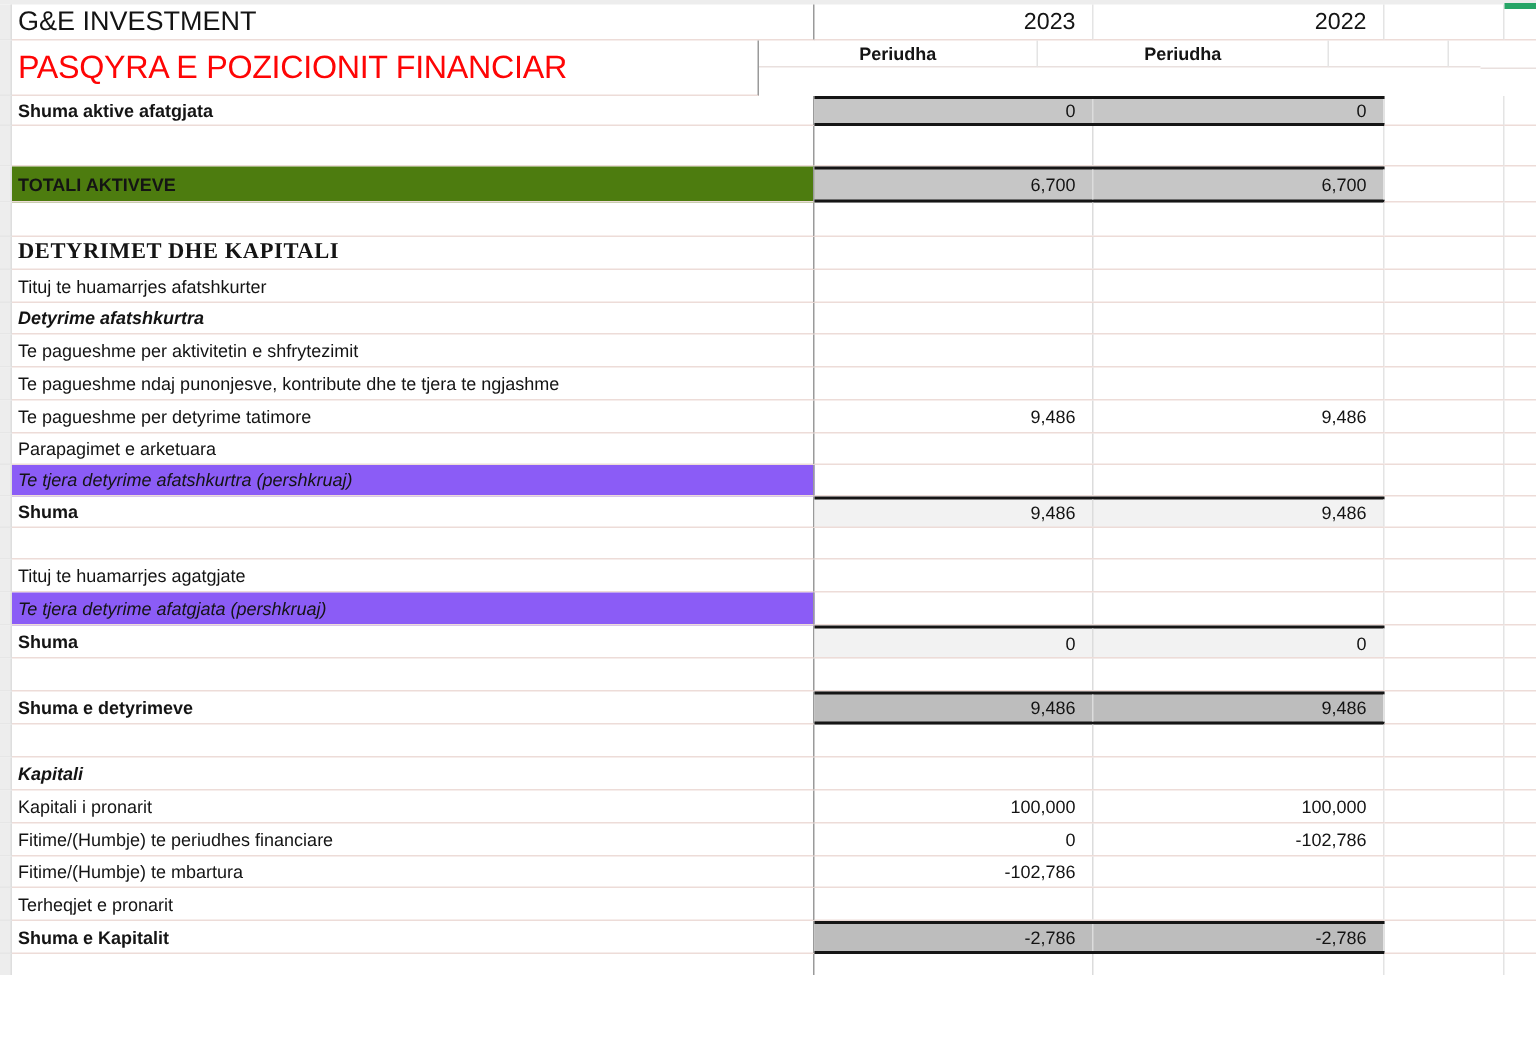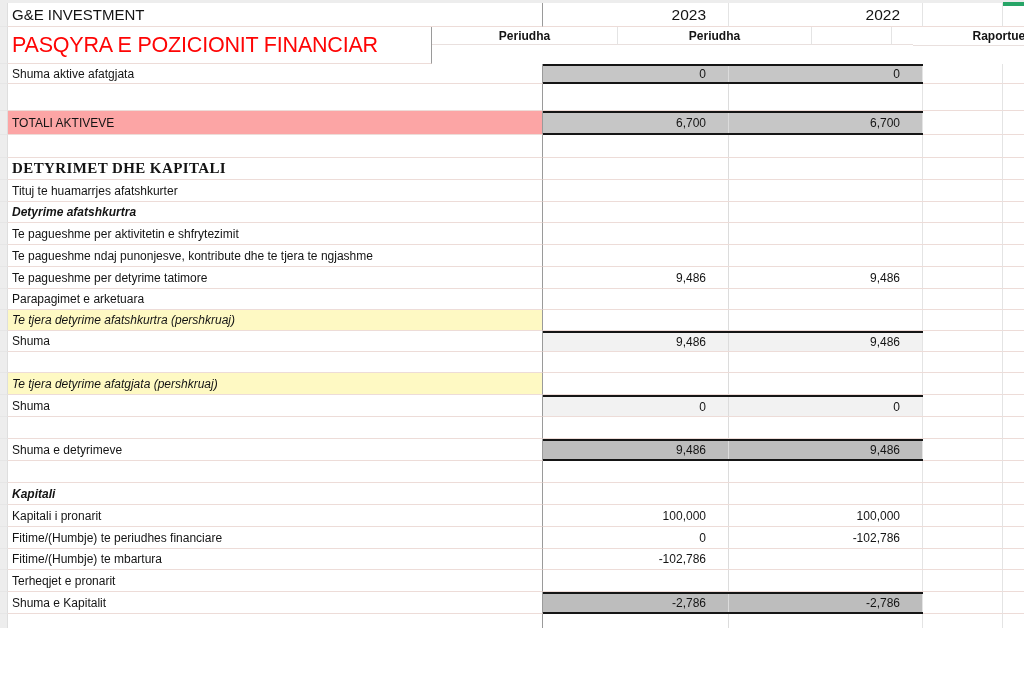--- a/index.html
+++ b/index.html
@@ -7,40 +7,40 @@
          color:#141414;font-family:"Liberation Sans","DejaVu Sans",sans-serif;}
   .r{display:flex;width:1024px;box-sizing:border-box;}
   .cell{box-sizing:border-box;overflow:hidden;border-right:1px solid #e4e4e4;border-bottom:1px solid #eddcd8;}
   .g{width:8px;background:#ededed;border-right:1px solid #dedede;border-bottom:1px solid #e6e6e6;}
   .lbl{width:535px;border-right:1px solid #9a9a9a;display:flex;align-items:center;
        padding-left:4px;font-size:12px;white-space:nowrap;}
   .c1{width:186px;}
   .c2{width:194px;}
   .xa{width:80px;}
   .xb{width:21px;border-right:none;}
-  .num{display:flex;align-items:center;justify-content:flex-end;padding-right:22px;font-size:12px;}
+  .num{display:flex;align-items:center;justify-content:flex-end;padding-right:11px;font-size:12px;}
   .ctr{display:flex;align-items:center;justify-content:center;font-size:12px;font-weight:bold;}
   .band{display:flex;width:380px;box-sizing:border-box;border-bottom:1px solid #eddcd8;}
   .band .c1{border-right:1px solid #dcdcdc;}
   .band .c2{border-right:1px solid #e4e4e4;}
   .band .cell{border-bottom:none;height:100%;}
   .gband{background:#c6c6c6;border-top:2px solid #151515;border-bottom:2px solid #151515;}
   .dband{background:#bdbdbd;border-top:2px solid #151515;border-bottom:2px solid #151515;}
   .lband{background:#f2f2f2;border-top:2px solid #151515;}
-  .bold{font-weight:normal;}
+  .bold{font-weight:bold;}
   .bi{font-weight:bold;font-style:italic;}
   .serif{font-family:"Liberation Serif","DejaVu Serif",serif;font-weight:bold;font-size:15px;letter-spacing:.4px;}
-  .ig{font-style:italic;background:#fef9c3;}
-  .lbg{background:#fca5a5;}
+  .ig{font-style:italic;background:#8b5cf6;}
+  .lbg{background:#4d7c0f;}
   .topstrip{height:3px;background:#ededed;}
   .sel{position:absolute;left:1003px;top:2px;width:21px;height:4px;background:#27a567;}
-  .company{font-size:15px;}
+  .company{font-size:18px;}
   .year{font-size:15.5px;}
   .hdr23{display:flex;height:37px;box-sizing:border-box;}
-  .titlecell{width:424px;box-sizing:border-box;border-right:1px solid #9a9a9a;border-bottom:1px solid #eddcd8;
+  .titlecell{width:498px;box-sizing:border-box;border-right:1px solid #9a9a9a;border-bottom:1px solid #eddcd8;
              display:flex;align-items:center;padding-left:4px;overflow:hidden;}
   .title-red{color:#fe0505;font-size:21.5px;white-space:nowrap;letter-spacing:-.2px;}
   .stack{width:481px;display:flex;flex-direction:row;}
   .stack .sr{display:flex;height:18px;box-sizing:border-box;}
   .stack .sr2{display:flex;height:19px;box-sizing:border-box;}
   .stack .cell{border-bottom:1px solid #e9e0de;height:100%;}
 </style>
 </head>
 <body>
 
@@ -250,20 +250,32 @@
     <div class="cell lbl"></div>
     <div class="band">
       <div class="cell c1 num"></div>
       <div class="cell c2 num"></div>
     </div>
     <div class="cell xa"></div>
     <div class="cell xb"></div>
   </div>
 
 
+  <div class="r" style="height:22px">
+    <div class="cell g"></div>
+    <div class="cell lbl">
+        <span>Tituj te huamarrjes agatgjate</span>
+      </div>
+    <div class="band">
+      <div class="cell c1 num"></div>
+      <div class="cell c2 num"></div>
+    </div>
+    <div class="cell xa"></div>
+    <div class="cell xb"></div>
+  </div>
 
   <div class="r" style="height:22px">
     <div class="cell g"></div>
     <div class="cell lbl ig">
         <span>Te tjera detyrime afatgjata (pershkruaj)</span>
       </div>
     <div class="band">
       <div class="cell c1 num"></div>
       <div class="cell c2 num"></div>
     </div>

